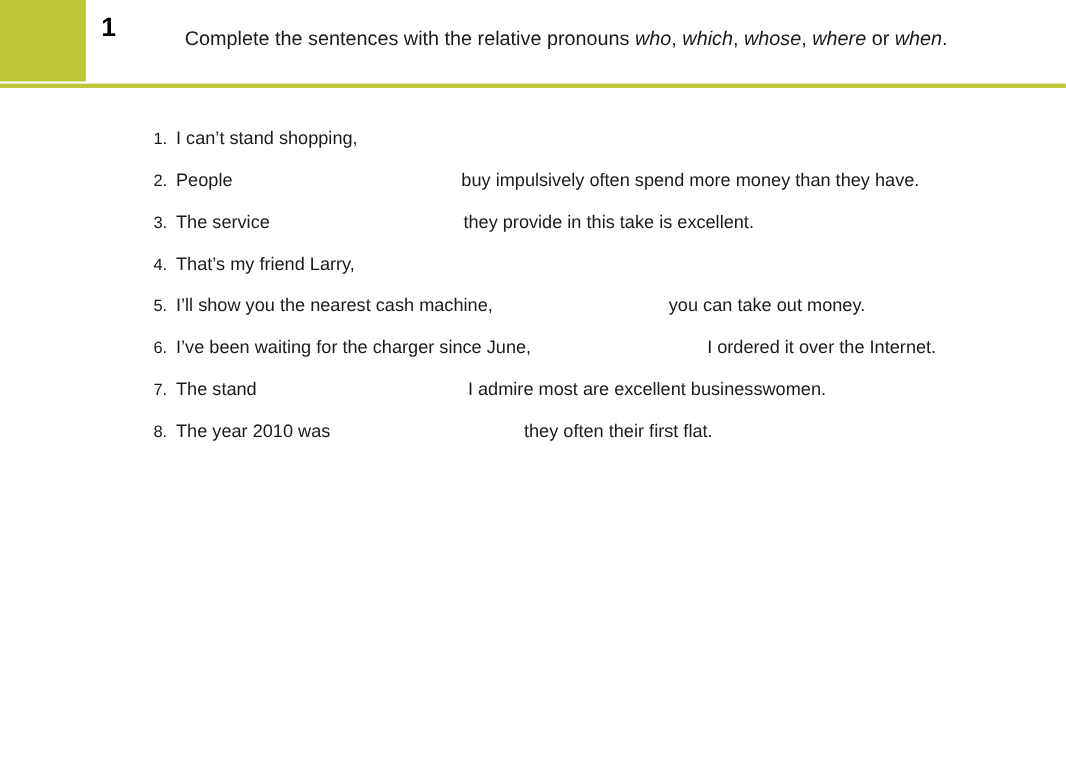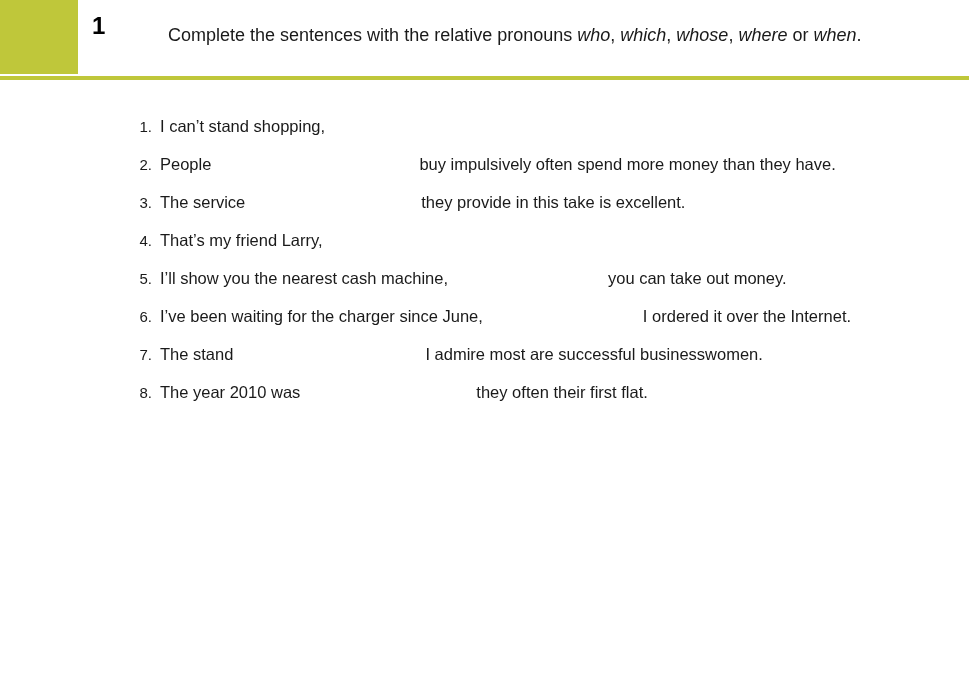--- a/index.html
+++ b/index.html
@@ -141,21 +141,21 @@
       <div class="item">
         <span class="item-num">6.</span>
         <span class="item-text">I’ve been waiting for the charger since June,</span>
         <span class="blank" style="width: 160px;"></span>
         <span class="item-text">I ordered it over the Internet.</span>
       </div>
       <div class="item">
         <span class="item-num">7.</span>
         <span class="item-text">The stand</span>
         <span class="blank" style="width: 192px;"></span>
-        <span class="item-text">I admire most are successful businesswomen.</span>
+        <span class="item-text">I admire most are excellent businesswomen.</span>
       </div>
       <div class="item">
         <span class="item-num">8.</span>
         <span class="item-text">The year 2010 was</span>
         <span class="blank" style="width: 176px;"></span>
         <span class="item-text">they often their first flat.</span>
       </div>
     </div>
 
 </div>

